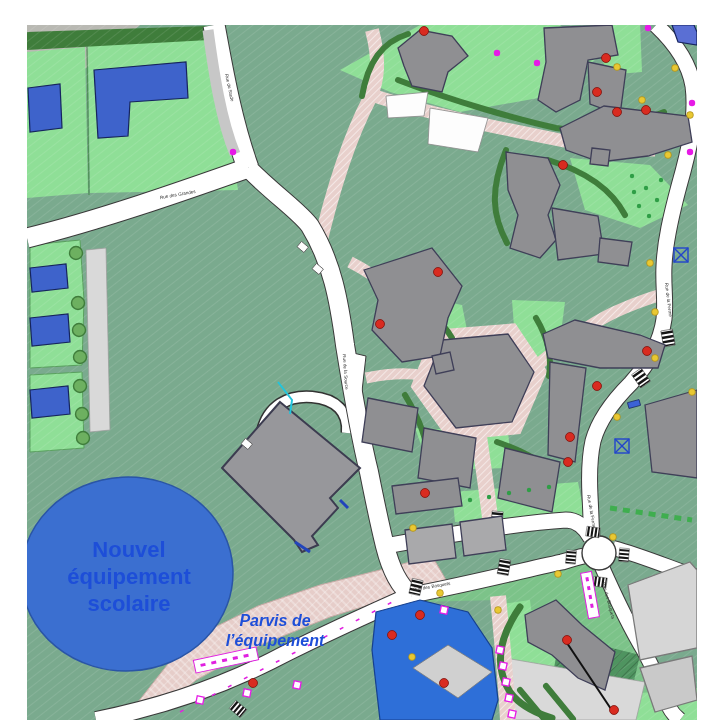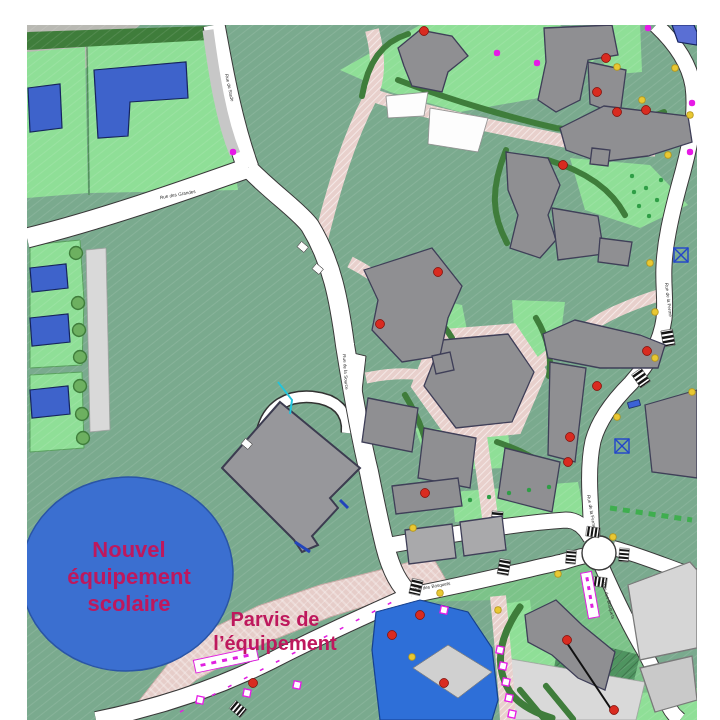--- a/index.html
+++ b/index.html
@@ -1,22 +1,22 @@
 <!DOCTYPE html>
 <html><head>
 <meta charset="utf-8">
 <style>
   html,body{margin:0;padding:0;background:#fff;}
   #stage{position:relative;width:720px;height:720px;background:#fff;overflow:hidden;
          font-family:"Liberation Sans",sans-serif;}
   #map-svg{position:absolute;left:0;top:0;}
   .map-label{position:absolute;transform:translate(-50%,-50%);font-weight:bold;
-             color:#be185d;text-align:center;white-space:pre-line;line-height:1.22;}
+             color:#1d4ed8;text-align:center;white-space:pre-line;line-height:1.22;}
   #school-label{left:129px;top:577px;font-size:22px;}
-  #parvis-label{left:275px;top:631px;font-size:20px;}
+  #parvis-label{left:275px;top:631px;font-size:16px;font-style:italic;}
   .road-label{font-size:4.6px;fill:#333;font-family:"Liberation Sans",sans-serif;}
 </style>
 </head>
 <body>
 
 <div id="stage">
 <svg id="map-svg" width="720" height="720" viewBox="0 0 720 720">
   <defs>
     <pattern id="texDiag" width="7" height="7" patternUnits="userSpaceOnUse" patternTransform="rotate(52)">
       <rect width="7" height="7" fill="none"></rect>

